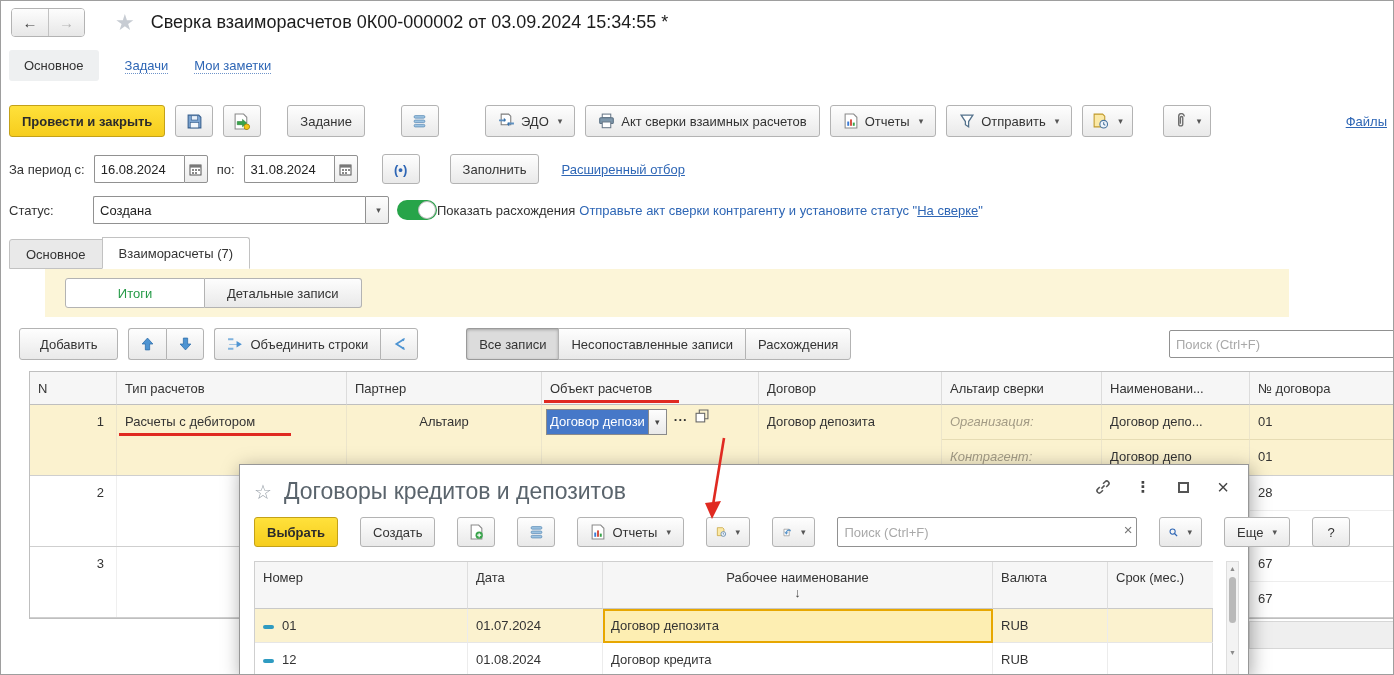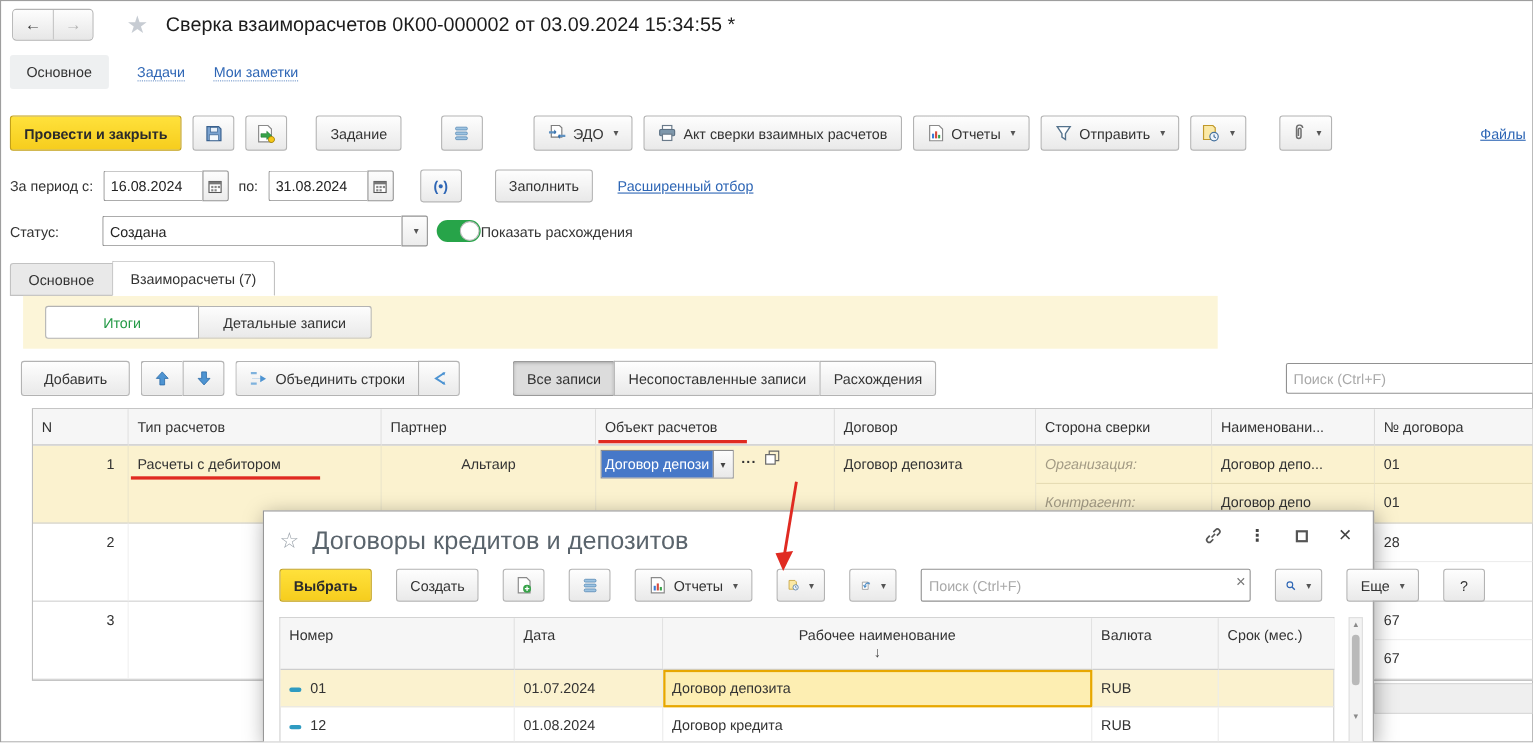--- a/index.html
+++ b/index.html
@@ -278,32 +278,33 @@
       <span class="inpbtn">
           <span class="caret">▾</span>
         </span>
     </span>
     <span style="width:8px;"></span>
     <span class="toggle">
         <span class="knob"></span>
       </span>
     <span>Показать расхождения</span>
     <span style="width:4px;"></span>
+    <span style="color:#2e66b5; white-space:nowrap;"><span>Отправьте акт сверки контрагенту и установите статус "</span><span class="link">На сверке</span><span>"</span></span>
   </div>
 
   <div class="abs flex" style="left:8px; top:236px; align-items:flex-end;">
     <span class="dtab" style="border-radius:3px 0 0 0;">
         <span>Основное</span>
       </span>
     <span class="dtab active" style="margin-left:-1px; border-radius:0 3px 0 0;">
         <span>Взаиморасчеты (7)</span>
       </span>
   </div>
 
-  <div class="abs cream" style="left:20px; top:268px; width:1086px; height:48px;text-align:center;">
+  <div class="abs cream" style="left:44px; top:268px; width:1244px; height:48px;text-align:center;">
     <div class="flex" style="position:absolute; left:20px; top:9px;">
       <span class="switchbtn on" style="width:140px; justify-content:center;">
           <span>Итоги</span>
         </span>
       <span class="switchbtn off">
           <span>Детальные записи</span>
         </span>
     </div>
   </div>
 
@@ -354,21 +355,21 @@
   <input class="tinput ph-gray abs" style="left: 1168px; top: 329px; width: 240px; height: 28px;" placeholder="Поиск (Ctrl+F)">
 
   <div class="abs grid" style="left:28px; top:370px; width:1366px;">
 
     <div class="grow">
       <div class="hcell">N</div>
       <div class="hcell">Тип расчетов</div>
       <div class="hcell">Партнер</div>
       <div class="hcell">Объект расчетов</div>
       <div class="hcell">Договор</div>
-      <div class="hcell">Сторона сверки</div>
+      <div class="hcell">Альтаир сверки</div>
       <div class="hcell">Наименовани...</div>
       <div class="hcell">№ договора</div>
     </div>
 
     <div class="grow r1 rowline" style="grid-auto-rows:35px;">
       <div class="cell numcell" style="grid-row:span 2;">1</div>
       <div class="cell" style="grid-row:span 2;">Расчеты с дебитором</div>
       <div class="cell" style="grid-row:span 2;text-align:center;">Альтаир</div>
       <div class="cell combo" style="grid-row:span 2; align-items:flex-start; padding-top:4px;">
         <span class="combofield">

